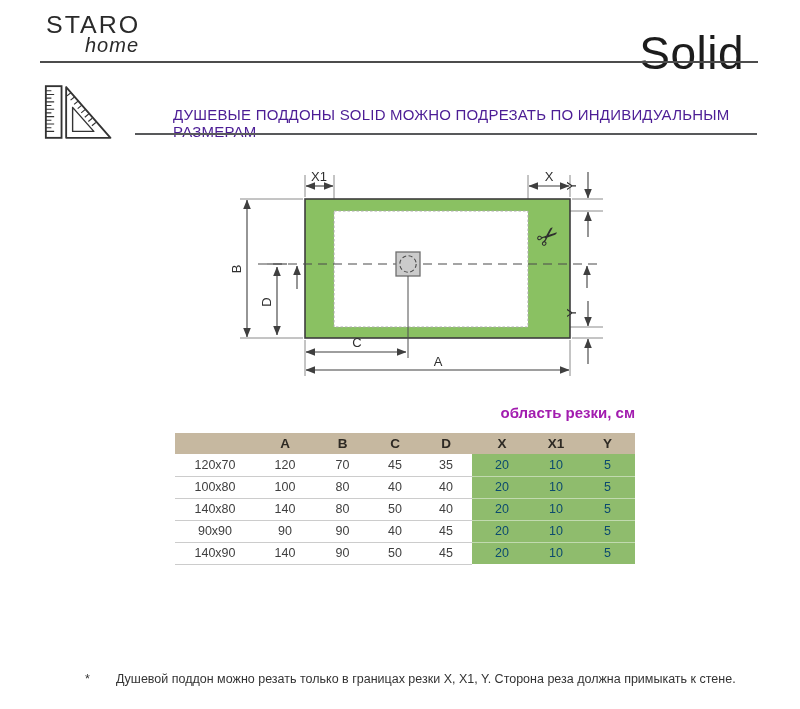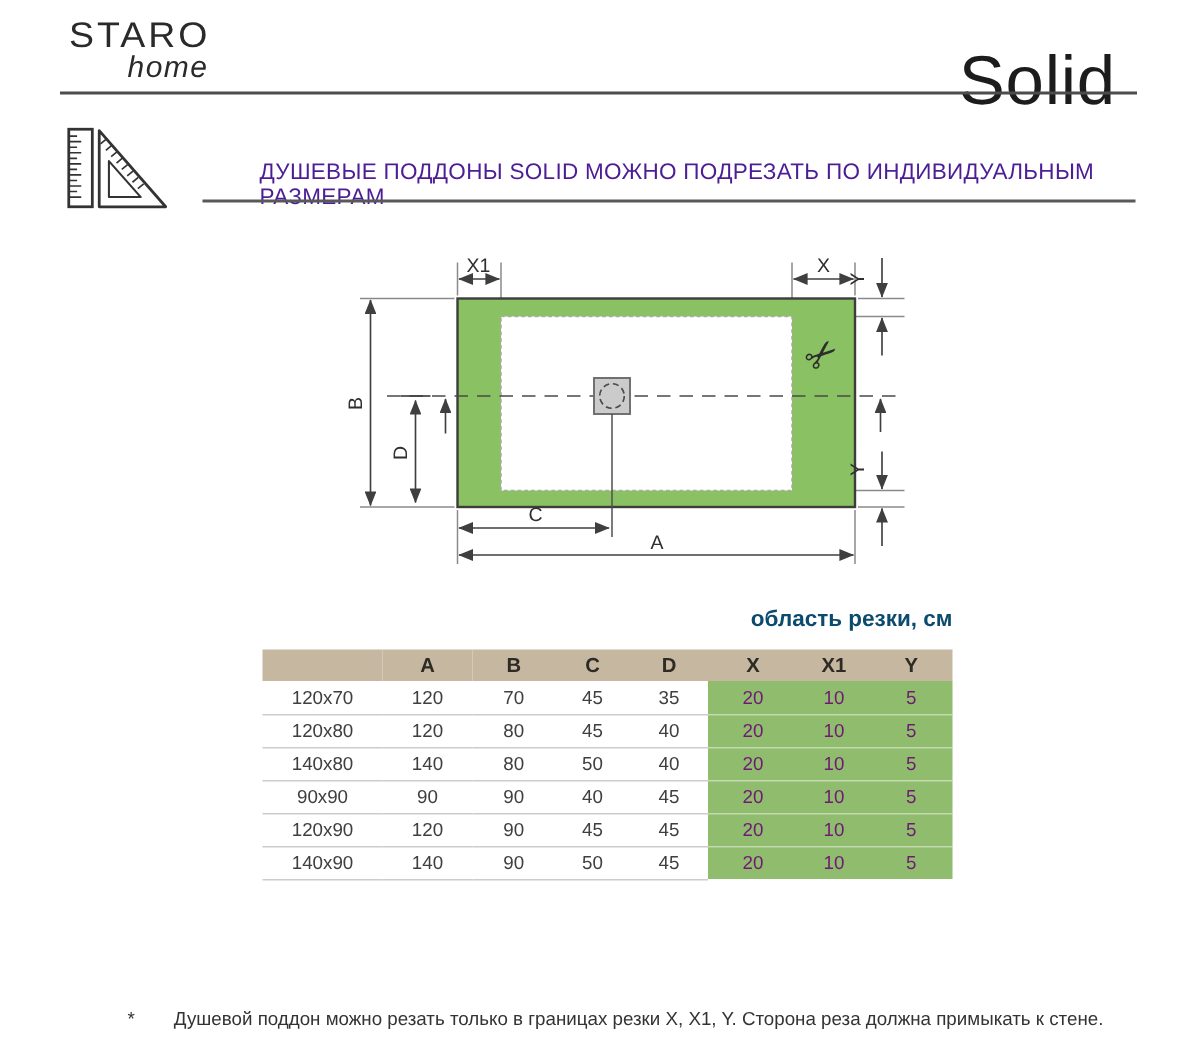--- a/index.html
+++ b/index.html
@@ -50,39 +50,39 @@
     background:#58595b;
   }
   
   .diagram-svg{position:absolute;left:0;top:150px;}
   .dim-line{stroke:#3f3f3f;stroke-width:1.1;}
   .ext-line{stroke:#8a8a8a;stroke-width:1;}
   .dim-label{font-size:13px;fill:#2f2f2f;font-family:"Liberation Sans",sans-serif;}
   
   .area-label{
     position:absolute;left:175px;top:404px;width:460px;
-    text-align:right;font-size:15px;font-weight:bold;color:#0c4a6e;
+    text-align:right;font-size:15px;font-weight:bold;color:#a21caf;
   }
   .spec-table{
     position:absolute;left:175px;top:433px;width:460px;
     border-collapse:collapse;table-layout:fixed;
   }
   .spec-table th{
     background:var(--tan-header);
     font-size:13.5px;font-weight:bold;color:#2e2a24;
     height:21px;text-align:center;
   }
   .spec-table td{
     font-size:12.5px;color:#3f3f3f;height:22px;text-align:center;
     border-bottom:1px solid #cccccc;
   }
   .spec-table td.green{
     background:var(--green-table);
     border-bottom:1px solid rgba(255,255,255,.45);
-    color:#701a75;
+    color:#0c4a6e;
   }
   
   .footnote{
     position:absolute;left:85px;top:672px;width:680px;
     display:flex;gap:26px;font-size:12.5px;color:#333333;
   }
 </style>
 </head>
 <body>
 
@@ -190,54 +190,44 @@
           <td>120x70</td>
           <td>120</td>
           <td>70</td>
           <td>45</td>
           <td>35</td>
           <td class="green">20</td>
           <td class="green">10</td>
           <td class="green">5</td>
         </tr>
         <tr>
-          <td>120x80</td>
-          <td>120</td>
+          <td>100x80</td>
+          <td>100</td>
           <td>80</td>
-          <td>45</td>
+          <td>40</td>
           <td>40</td>
           <td class="green">20</td>
           <td class="green">10</td>
           <td class="green">5</td>
         </tr>
         <tr>
           <td>140x80</td>
           <td>140</td>
           <td>80</td>
           <td>50</td>
           <td>40</td>
           <td class="green">20</td>
           <td class="green">10</td>
           <td class="green">5</td>
         </tr>
         <tr>
           <td>90x90</td>
           <td>90</td>
           <td>90</td>
           <td>40</td>
-          <td>45</td>
-          <td class="green">20</td>
-          <td class="green">10</td>
-          <td class="green">5</td>
-        </tr>
-        <tr>
-          <td>120x90</td>
-          <td>120</td>
-          <td>90</td>
-          <td>45</td>
           <td>45</td>
           <td class="green">20</td>
           <td class="green">10</td>
           <td class="green">5</td>
         </tr>
         <tr>
           <td>140x90</td>
           <td>140</td>
           <td>90</td>
           <td>50</td>

